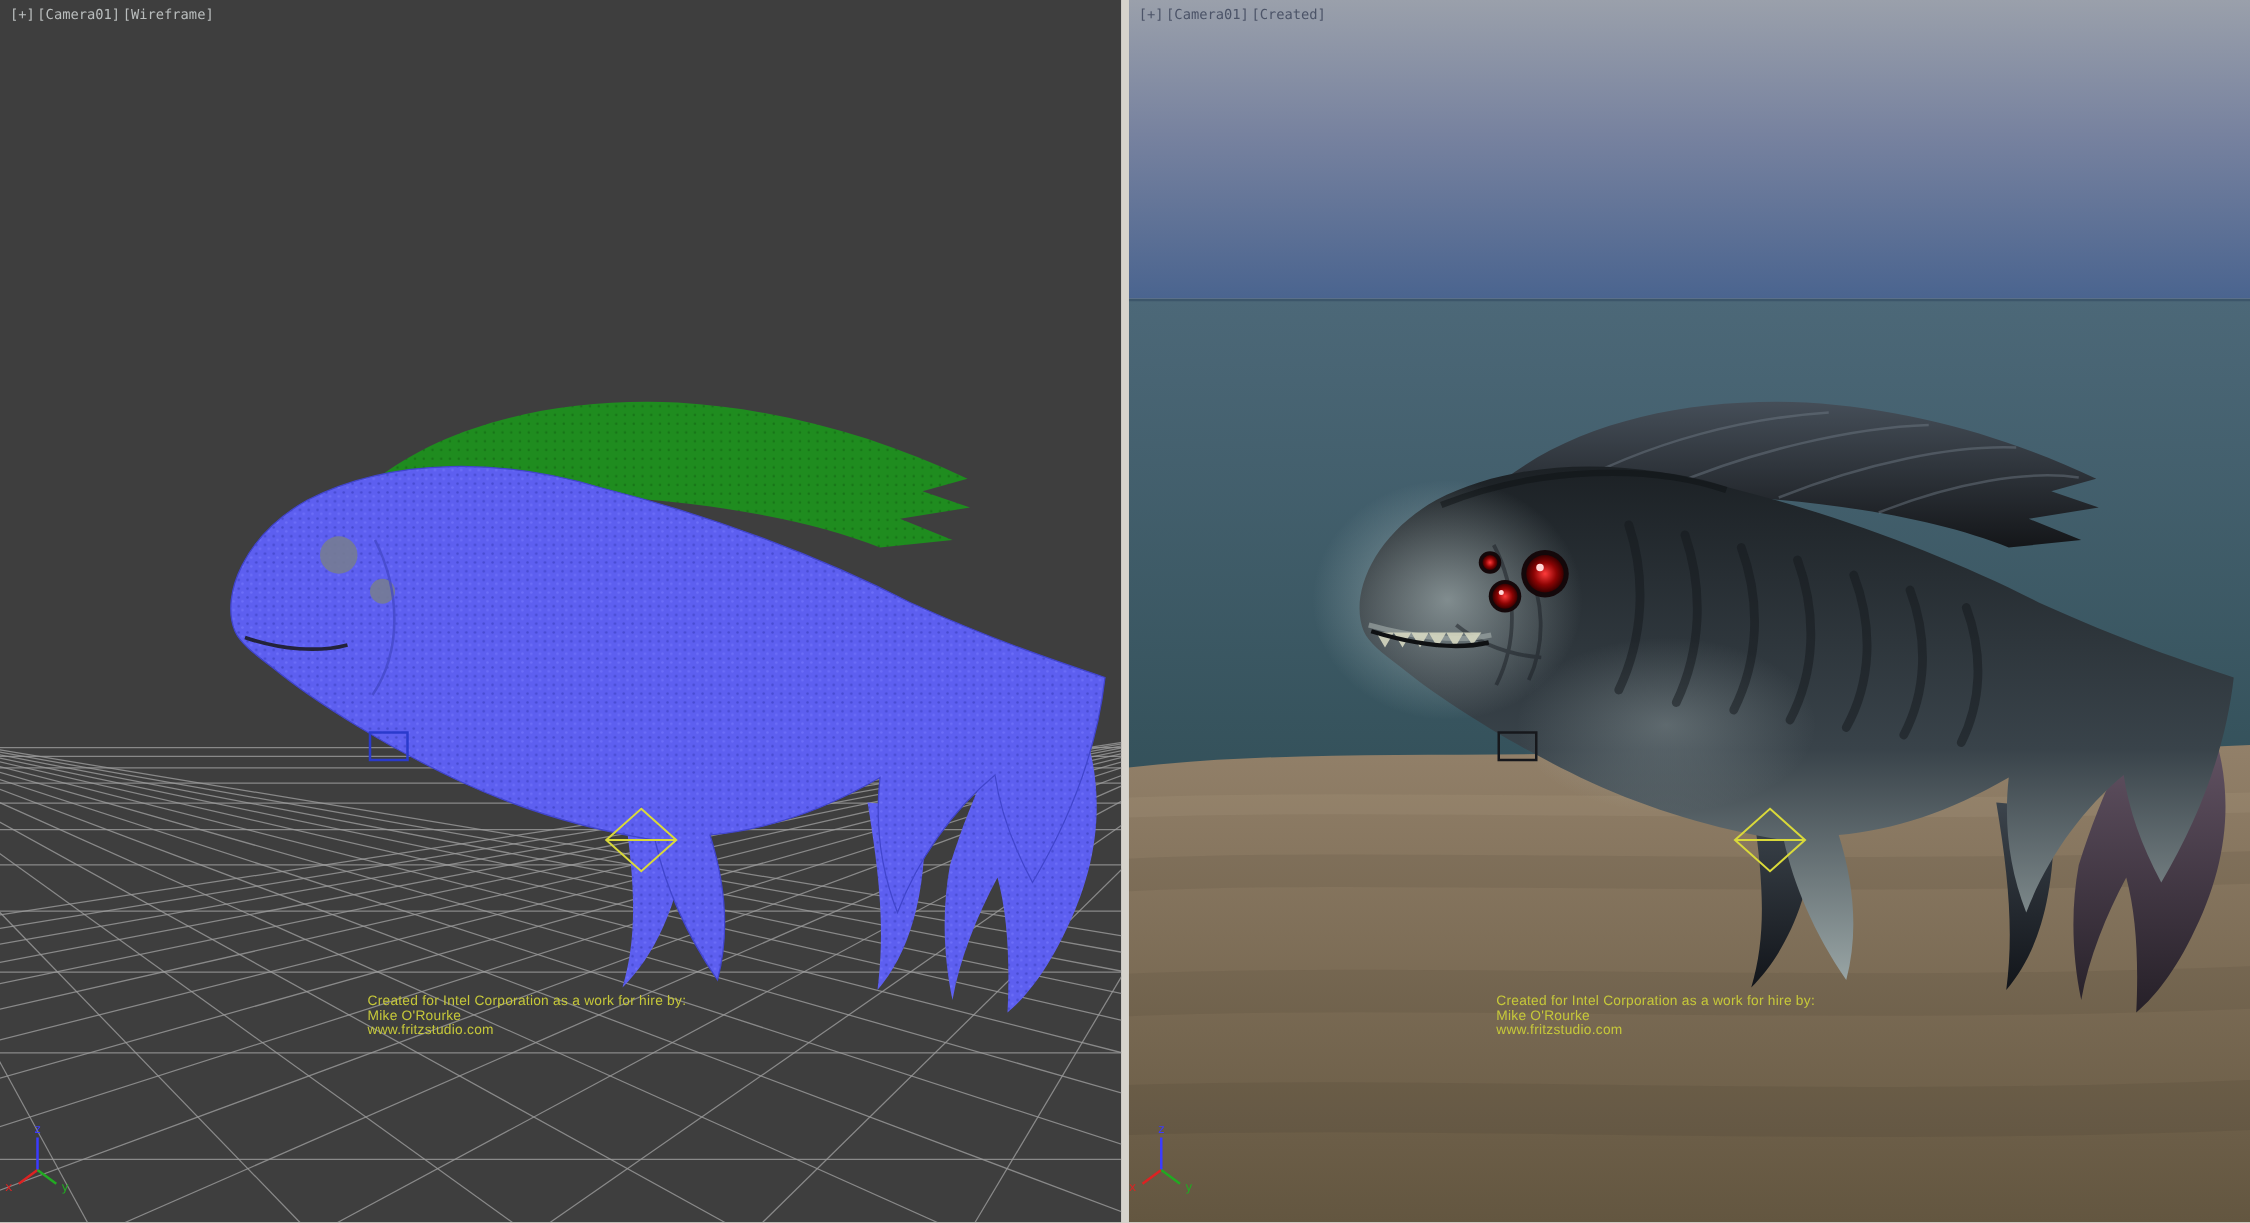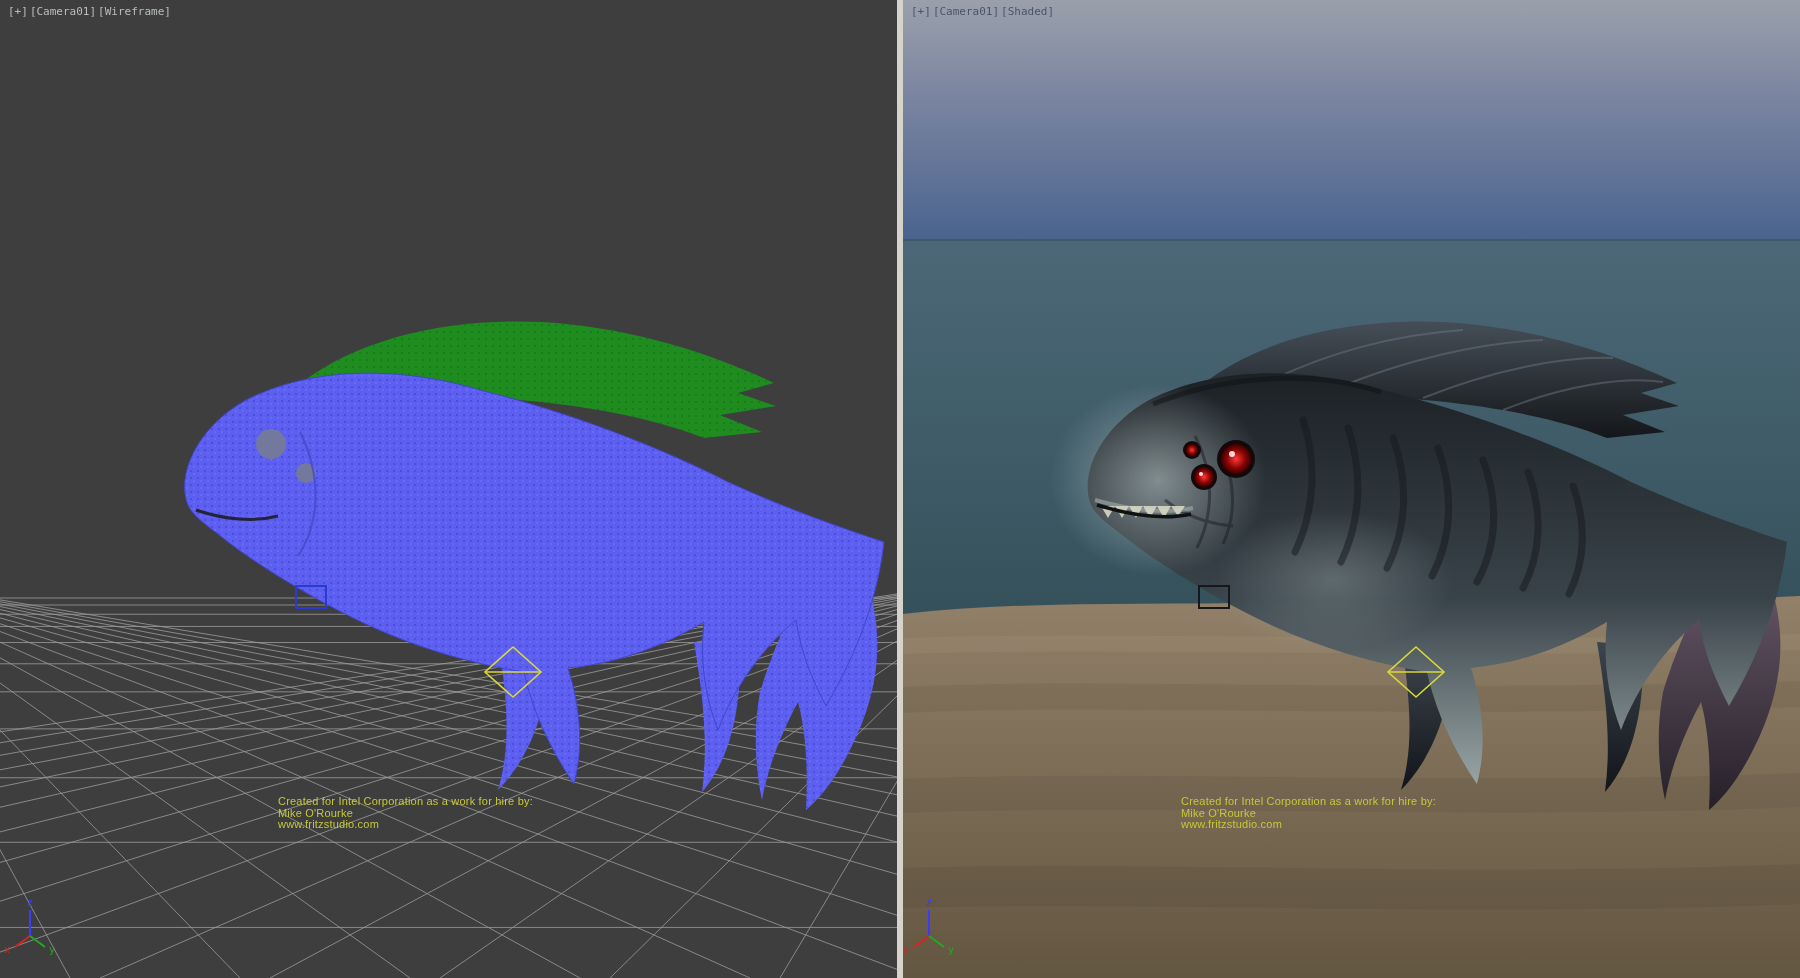--- a/index.html
+++ b/index.html
@@ -9,21 +9,21 @@
   .viewport{position:relative;width:897px;height:978px;flex:0 0 897px;overflow:hidden}
   .divider{width:6px;height:978px;flex:0 0 6px;background:var(--divider,#d6d3cc)}
   .scene{position:absolute;left:0;top:0;display:block}
 
   .vp-label{position:absolute;top:5px;left:8px;display:flex;gap:2px;
     font-family:"DejaVu Sans Mono",monospace;font-size:11px;user-select:none;cursor:default}
   .wire .vp-label{color:var(--label-wire,#b9bdbd)}
   .shaded .vp-label{color:var(--label-shaded,#4c5468)}
   .vp-menu{cursor:pointer}
 
-  .watermark{position:absolute;left:278px;top:796px;font-size:11px;line-height:11.5px;
+  .watermark{position:absolute;left:294px;top:796px;font-size:11px;line-height:11.5px;
     color:var(--watermark-text,#c6c83a);letter-spacing:.2px}
 
   .wire-bg{fill:var(--wireframe-bg,#3e3e3e)}
   .grid-lines line{stroke:var(--grid-line,#9c9c9c);stroke-width:1;opacity:.8}
 
   .wire-dorsal{fill:url(#greenPat)}
   .wire-body-fill{fill:url(#wirePat)}
   .wire-body-edge{stroke:#4145cc;stroke-width:1}
   .wire-eye{fill:#767c92;opacity:.9}
   .wire-mouth{fill:none;stroke:#23233a;stroke-width:3}
@@ -256,21 +256,21 @@
         <line x1="0" y1="0" x2="15" y2="11" class="ax-y"></line>
         <text x="-3" y="-30" class="ax-t ax-zt">z</text>
         <text x="-26" y="17" class="ax-t ax-xt">x</text>
         <text x="19" y="17" class="ax-t ax-yt">y</text>
       </g>
     </svg>
 
     <div class="vp-label">
       <span class="vp-menu">[+]</span>
       <span class="vp-menu">[Camera01]</span>
-      <span class="vp-menu">[Shaded]</span>
+      <span class="vp-menu">[Created]</span>
     </div>
 
     <div class="watermark">
       <div>Created for Intel Corporation as a work for hire by:</div>
       <div>Mike O'Rourke</div>
       <div>www.fritzstudio.com</div>
     </div>
   </div>
 
 </div>

